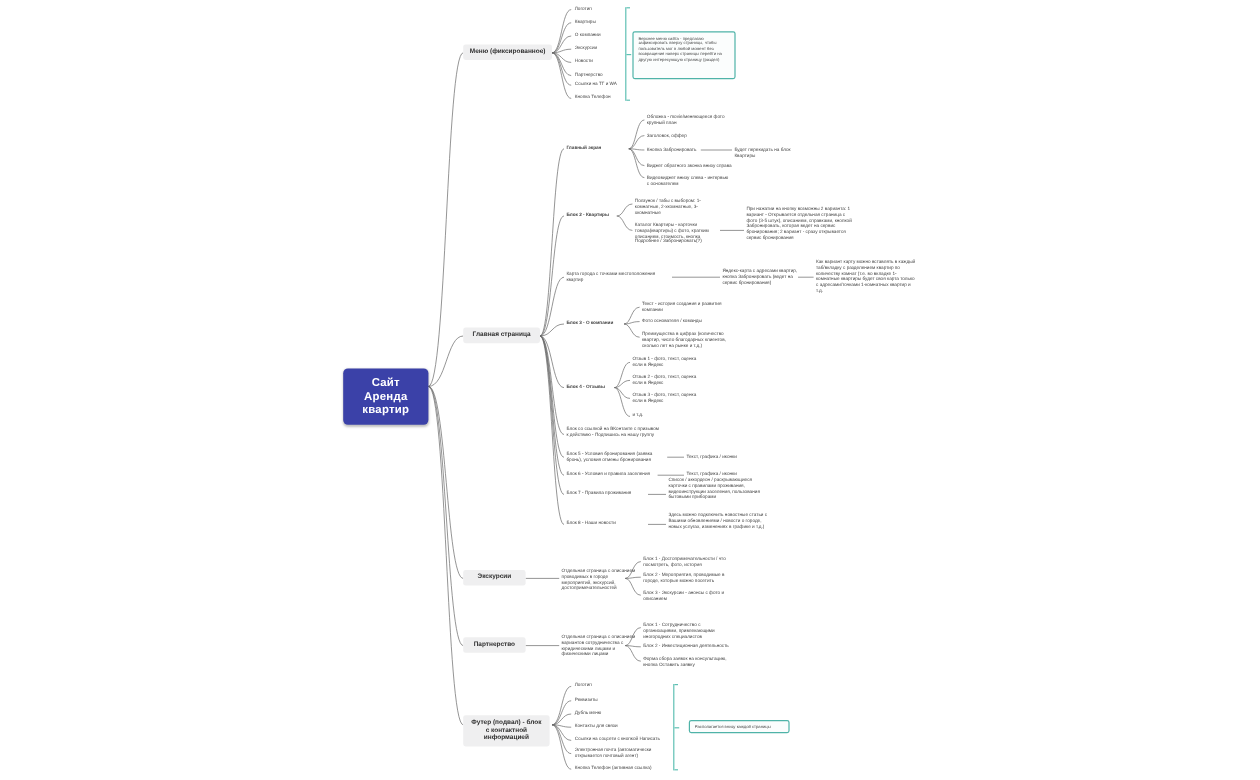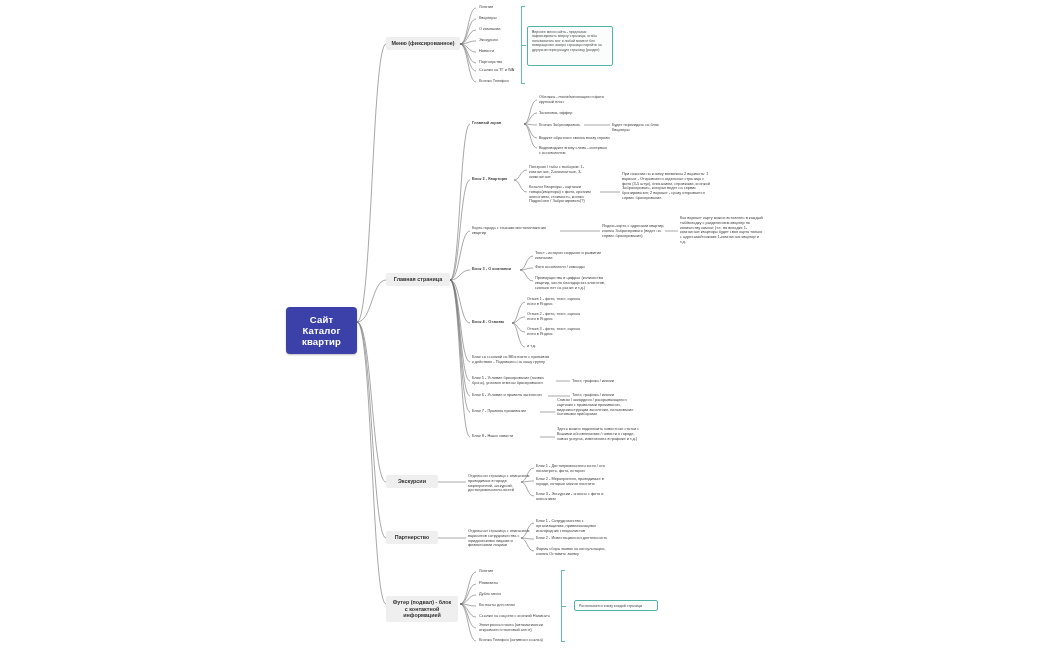--- a/index.html
+++ b/index.html
@@ -109,21 +109,21 @@
       <path d="M460,604 C468,604 468,572 476,572"></path>
       <path d="M460,604 C468,604 468,584 476,584"></path>
       <path d="M460,604 C468,604 468,595 476,595"></path>
       <path d="M460,604 C468,604 468,606 476,606"></path>
       <path d="M460,604 C468,604 468,617 476,617"></path>
       <path d="M460,604 C468,604 468,628 476,628"></path>
       <path d="M460,604 C468,604 468,641 476,641"></path>
     </g>
   </svg>
 
-  <div class="node root" style="left:286px;top:307px;width:71px;">Сайт Каталог квартир</div>
+  <div class="node root" style="left:286px;top:307px;width:71px;">Сайт Аренда квартир</div>
 
   <div class="node lvl1" style="left:386px;top:37px;width:74px;">Меню (фиксированное)</div>
   <div class="node leaf" style="left:479px;top:5px;width:48px;">Логотип</div>
   <div class="node leaf" style="left:479px;top:16px;width:48px;">Квартиры</div>
   <div class="node leaf" style="left:479px;top:27px;width:48px;">О компании</div>
   <div class="node leaf" style="left:479px;top:38px;width:48px;">Экскурсии</div>
   <div class="node leaf" style="left:479px;top:49px;width:48px;">Новости</div>
   <div class="node leaf" style="left:479px;top:60px;width:48px;">Партнерство</div>
   <div class="node leaf" style="left:479px;top:68px;width:48px;">Ссылки на ТГ и WA</div>
   <div class="node leaf" style="left:479px;top:79px;width:48px;">Кнопка Телефон</div>

